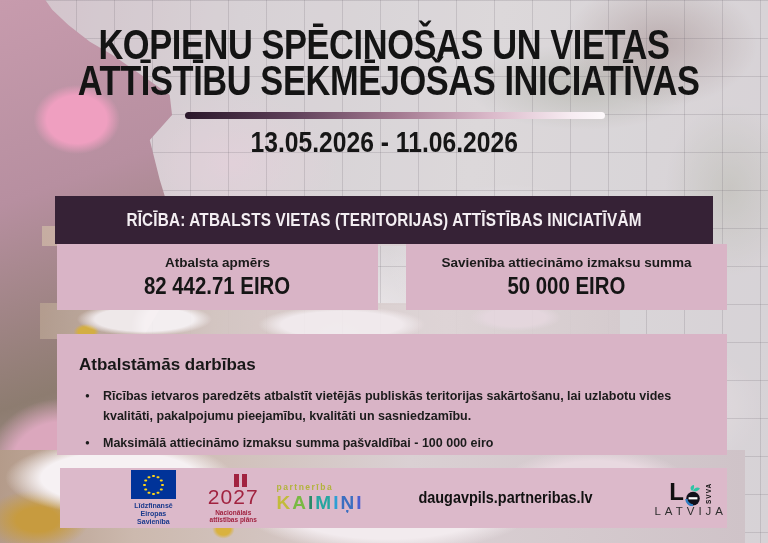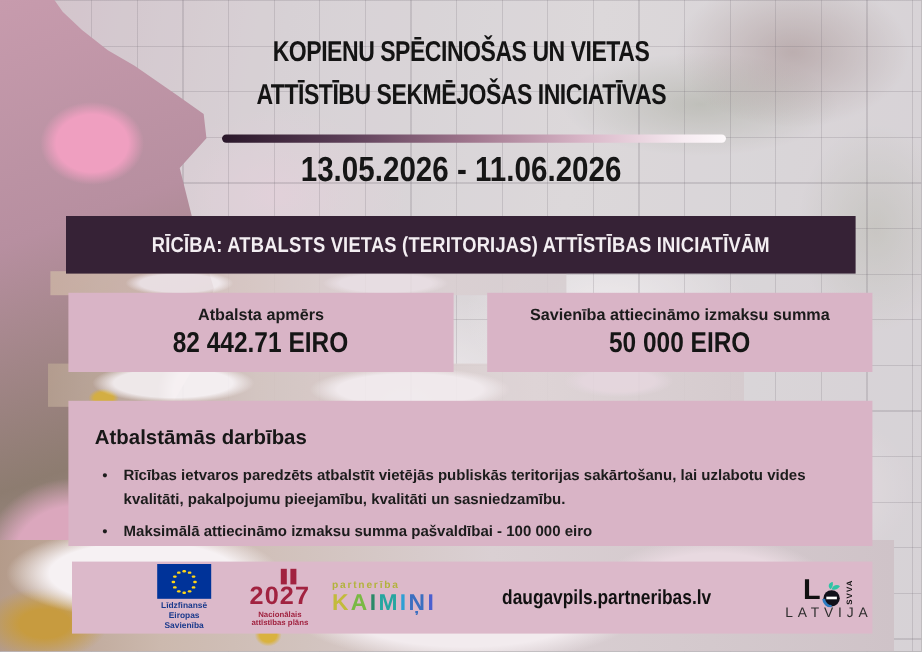--- a/index.html
+++ b/index.html
@@ -75,27 +75,27 @@
       radial-gradient(70px 40px at 5% 75%, #c79b3f 0 30%, transparent 75%),
       linear-gradient(90deg, #b49b8a 0%, #ccb9ae 18%, #dad0d3 55%, #cfc3c8 100%);
   }
 
   
   .content { position:absolute; inset:0; z-index:5; }
   .cond { display:inline-block; transform:scaleX(0.8); transform-origin:center; white-space:nowrap; }
   .cond85 { display:inline-block; transform:scaleX(0.85); transform-origin:center; white-space:nowrap; }
 
   .title { position:absolute; top:26px; left:0; width:100%; text-align:center;
-           color:#141414; font-weight:700; font-size:24px; line-height:36px; letter-spacing:-0.5px; }
+           color:#141414; font-weight:700; font-size:43px; line-height:36px; letter-spacing:-0.5px; }
   .divider { position:absolute; left:185px; top:112px; width:420px; height:7px; border-radius:4px;
              background:linear-gradient(90deg,#2a172a 0%,#5d3f58 25%,#a2788f 50%,#d9b7c8 72%,#f7ecf2 92%,#fdf9fb 100%); }
   .date { position:absolute; top:126px; left:0; width:100%; text-align:center;
           color:#161616; font-weight:700; font-size:29px; }
 
-  .banner { position:absolute; left:55px; top:180px; width:658px; height:48px; background:#362236;
+  .banner { position:absolute; left:55px; top:196px; width:658px; height:48px; background:#362236;
             display:flex; align-items:center; justify-content:center; }
   .banner span { color:#f3eef2; font-weight:700; font-size:18px; letter-spacing:0.2px; }
 
   .stats { position:absolute; left:57px; top:244px; width:670px; height:66px; display:flex; gap:28px; }
   .stat  { flex:1; background:#d9b4c6; display:flex; flex-direction:column; align-items:center;
            justify-content:center; padding:4px 6px; }
   .stat-label { font-size:13.5px; line-height:15px; font-weight:700; color:#1b1b1b; text-align:center; }
   .stat-value { font-size:24px; line-height:27px; font-weight:700; color:#151515; margin-top:2px; }
 
   .activities { position:absolute; left:57px; top:334px; width:670px; height:121px;
@@ -117,21 +117,21 @@
     box-shadow: 4.5px 1.2px #ffd617, 7.8px 4.5px #ffd617, 9px 9px #ffd617,
                 7.8px 13.5px #ffd617, 4.5px 16.8px #ffd617, 0 18px #ffd617,
                -4.5px 16.8px #ffd617, -7.8px 13.5px #ffd617, -9px 9px #ffd617,
                -7.8px 4.5px #ffd617, -4.5px 1.2px #ffd617; }
   .eu-cap { margin-top:3px; font-size:7px; line-height:8px; font-weight:700; color:#1a3a8c; text-align:center; }
 
   
   .nap { margin-left:25px; display:flex; flex-direction:column; align-items:center; }
   .nap-bars { display:flex; gap:3px; margin-left:14px; }
   .nap-bars i { width:5px; height:13px; background:#a12340; }
-  .nap-year { font-size:21px; line-height:20px; font-weight:700; color:#a12340; letter-spacing:1px; }
+  .nap-year { font-size:21px; line-height:20px; font-weight:400; color:#a12340; letter-spacing:1px; }
   .nap-cap { margin-top:2px; font-size:6.5px; line-height:7px; font-weight:700; color:#a12340; text-align:center; }
 
   
   .kaimini { margin-left:18px; display:flex; flex-direction:column; }
   .kaimini-top { font-size:8.5px; font-weight:700; letter-spacing:1.5px; color:#b2b33c; }
   .kaimini-word { font-size:19px; font-weight:700; letter-spacing:2px; line-height:22px; }
 
   
   .website { margin-left:40px; font-size:17px; font-weight:700; color:#111; }
 

